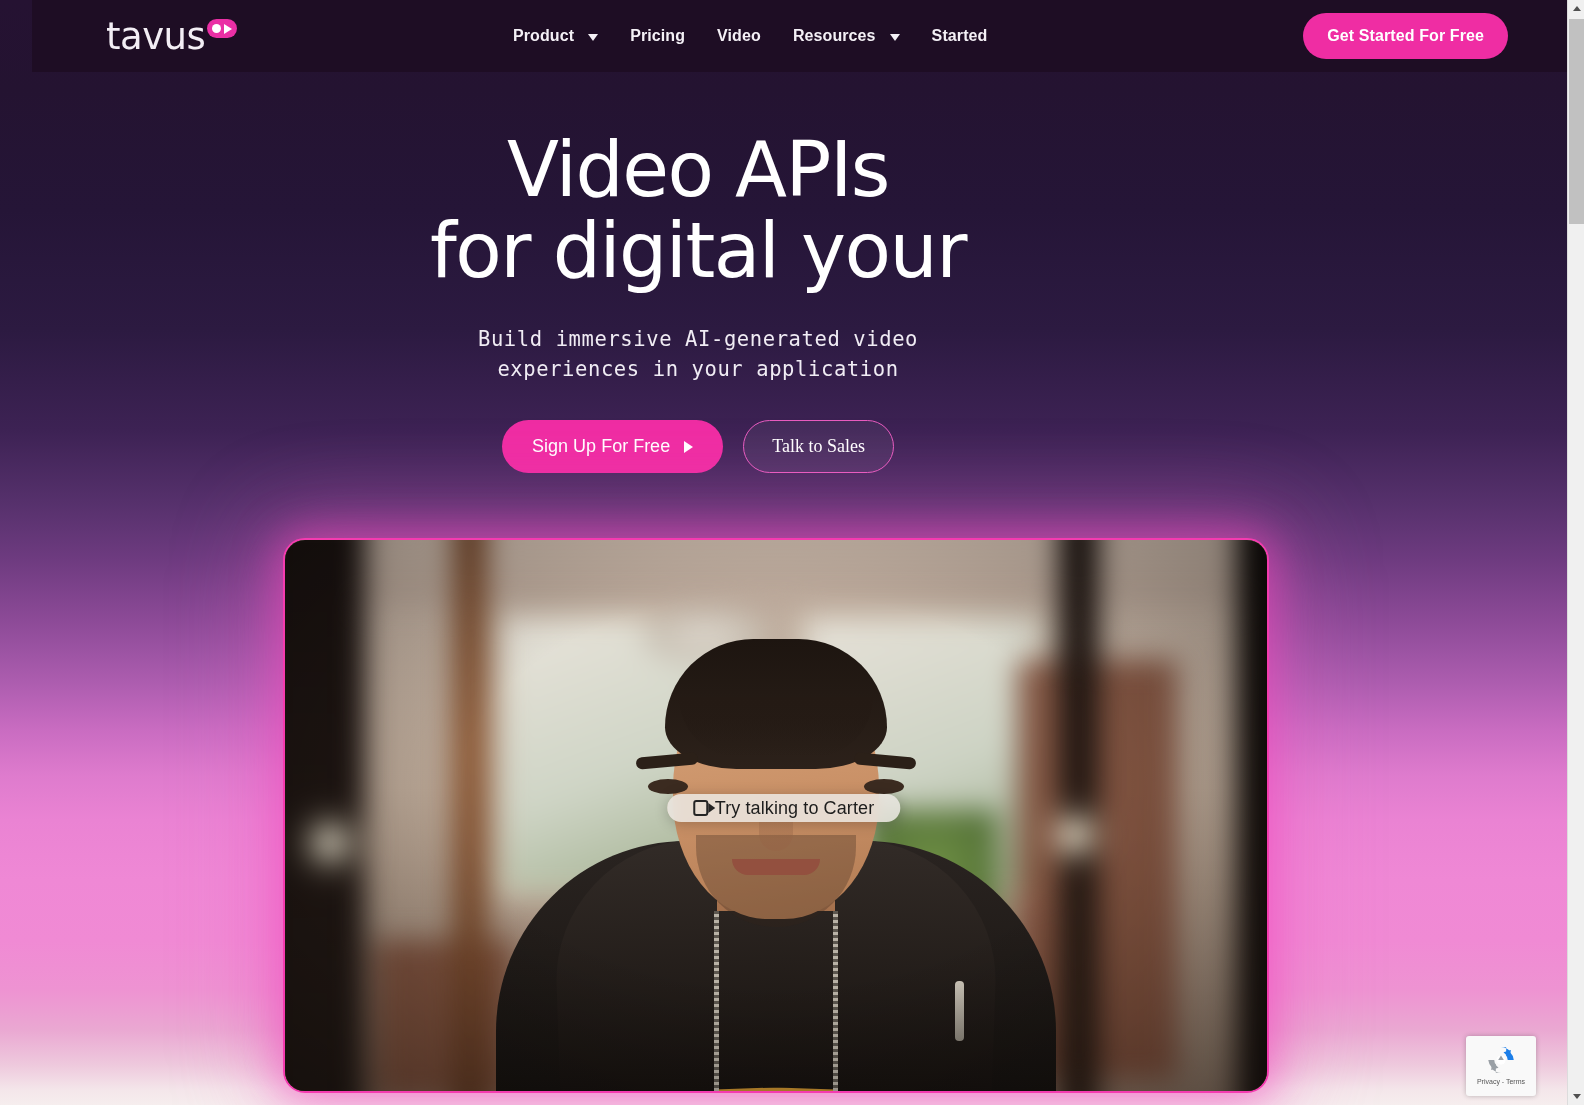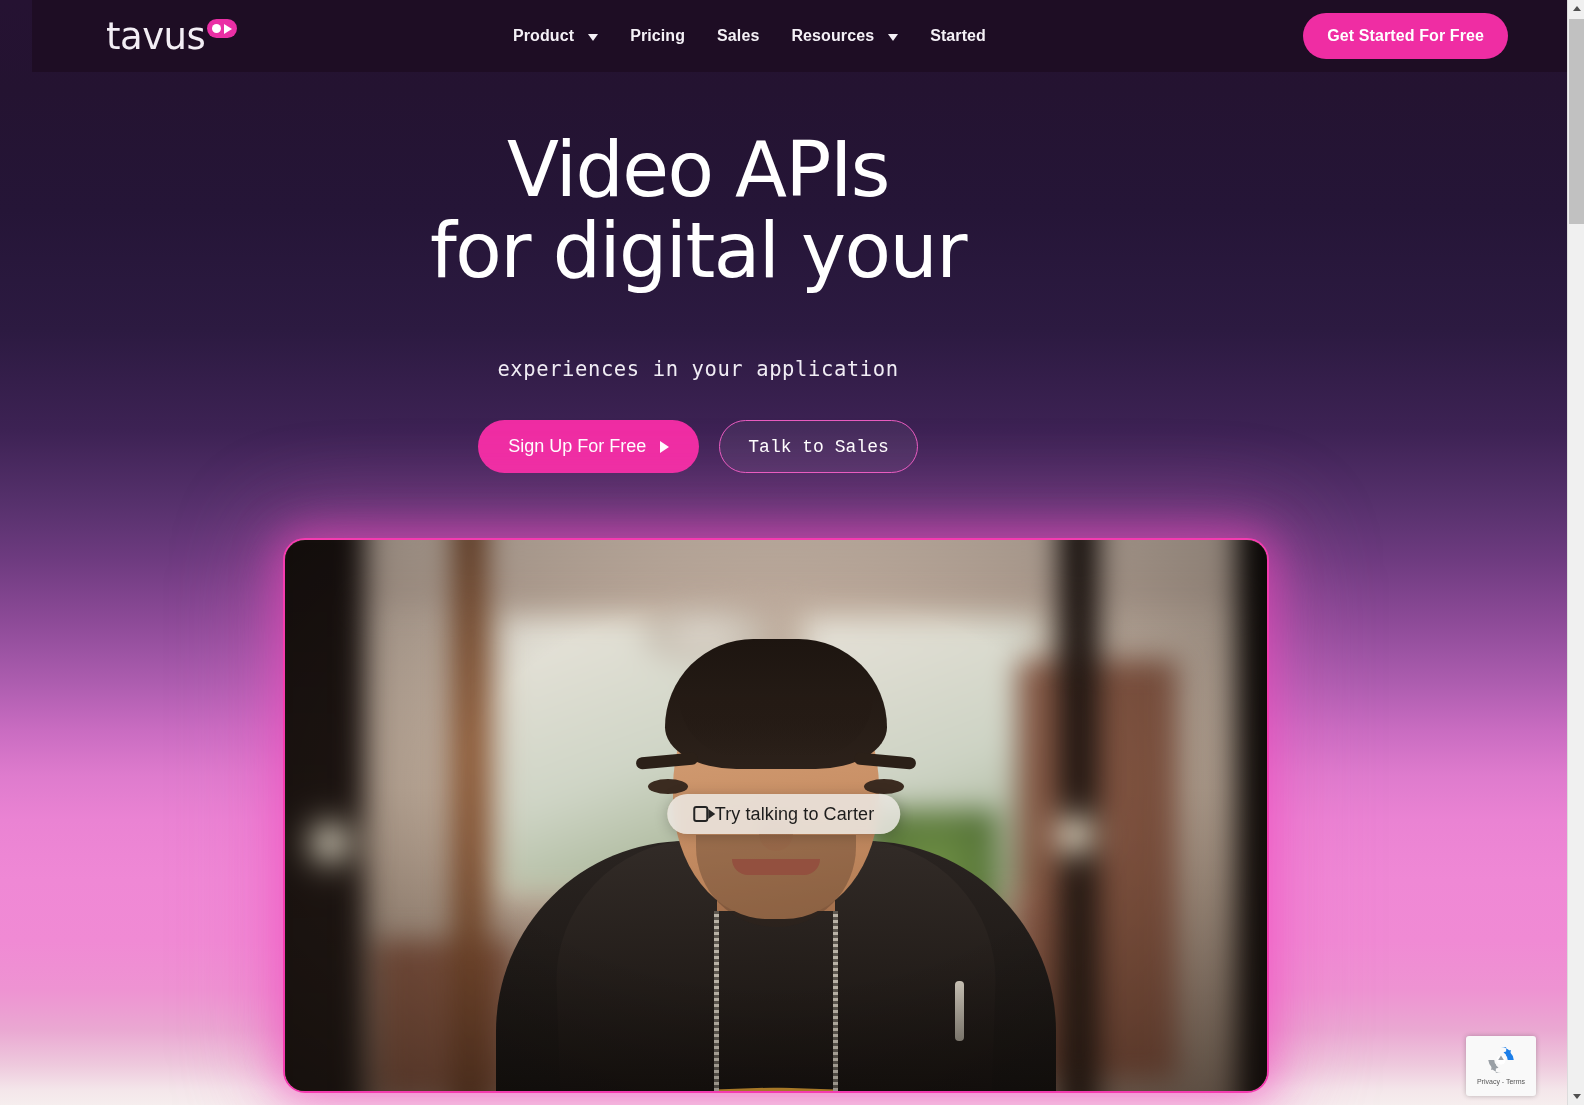--- a/index.html
+++ b/index.html
@@ -137,21 +137,21 @@
   .btn-primary .tri {
     width:0; height:0;
     border-left:9px solid #ffffff;
     border-top:6px solid transparent;
     border-bottom:6px solid transparent;
   }
   .btn-secondary {
     height:53px; padding:0 28px;
     background:rgba(255,255,255,0.05); color:#ffffff;
     border:1.5px solid #e95cc0; border-radius:27px;
-    font-family:Liberation Mono, monospace;
+    font-family:Liberation Serif, serif;
     font-size:18px; font-weight:400;
     display:flex; align-items:center; cursor:pointer;
   }
 
   
   .video-card {
     position:absolute; left:283px; top:538px;
     width:986px; height:555px;
     border-radius:22px;
     border:2px solid #f53bb0;
@@ -255,21 +255,21 @@
   }
   .beard {
     position:absolute; top:214px; left:50%; transform:translateX(-50%);
     width:160px; height:92px; border-radius:0 0 80px 80px;
     background:rgba(52,37,27,0.30);
   }
 
   
   .try-pill {
     position:absolute; left:50%; top:794px; transform:translateX(-50%);
-    height:40px; padding:0 26px;
+    height:28px; padding:0 26px;
     background:rgba(236,233,228,0.85);
     border-radius:22px;
     display:flex; align-items:center; 
     box-shadow:0 2px 14px rgba(0,0,0,0.22);
     cursor:pointer; z-index:30;
     backdrop-filter:blur(6px);
   }
   .cam-icon { width:22px; height:16px; position:relative; }
   .cam-icon .body {
     position:absolute; left:0; top:0; width:15px; height:16px;
@@ -326,42 +326,42 @@
 
     <nav class="nav">
       <div class="nav-item">
         <span>Product</span>
         <span class="caret"></span>
       </div>
       <div class="nav-item">
         <span>Pricing</span>
       </div>
       <div class="nav-item">
-        <span>Sales</span>
+        <span>Video</span>
       </div>
       <div class="nav-item">
         <span>Resources</span>
         <span class="caret"></span>
       </div>
       <div class="nav-item">
         <span>Started</span>
       </div>
     </nav>
 
     <div class="login">Log In</div>
     <button class="cta-header">Get Started For Free</button>
   </div>
 
   <div class="hero">
     <h1 class="hero-title">
       <div>Video APIs</div>
       <div>for digital your</div>
     </h1>
     <p class="hero-sub">
-      <br>
+      <span>Build immersive AI-generated video</span><br>
       <span>experiences in your application</span>
     </p>
     <div class="hero-btns">
       <button class="btn-primary">
         <span>Sign Up For Free</span>
         <span class="tri"></span>
       </button>
       <button class="btn-secondary">
         <span>Talk to Sales</span>
       </button>

